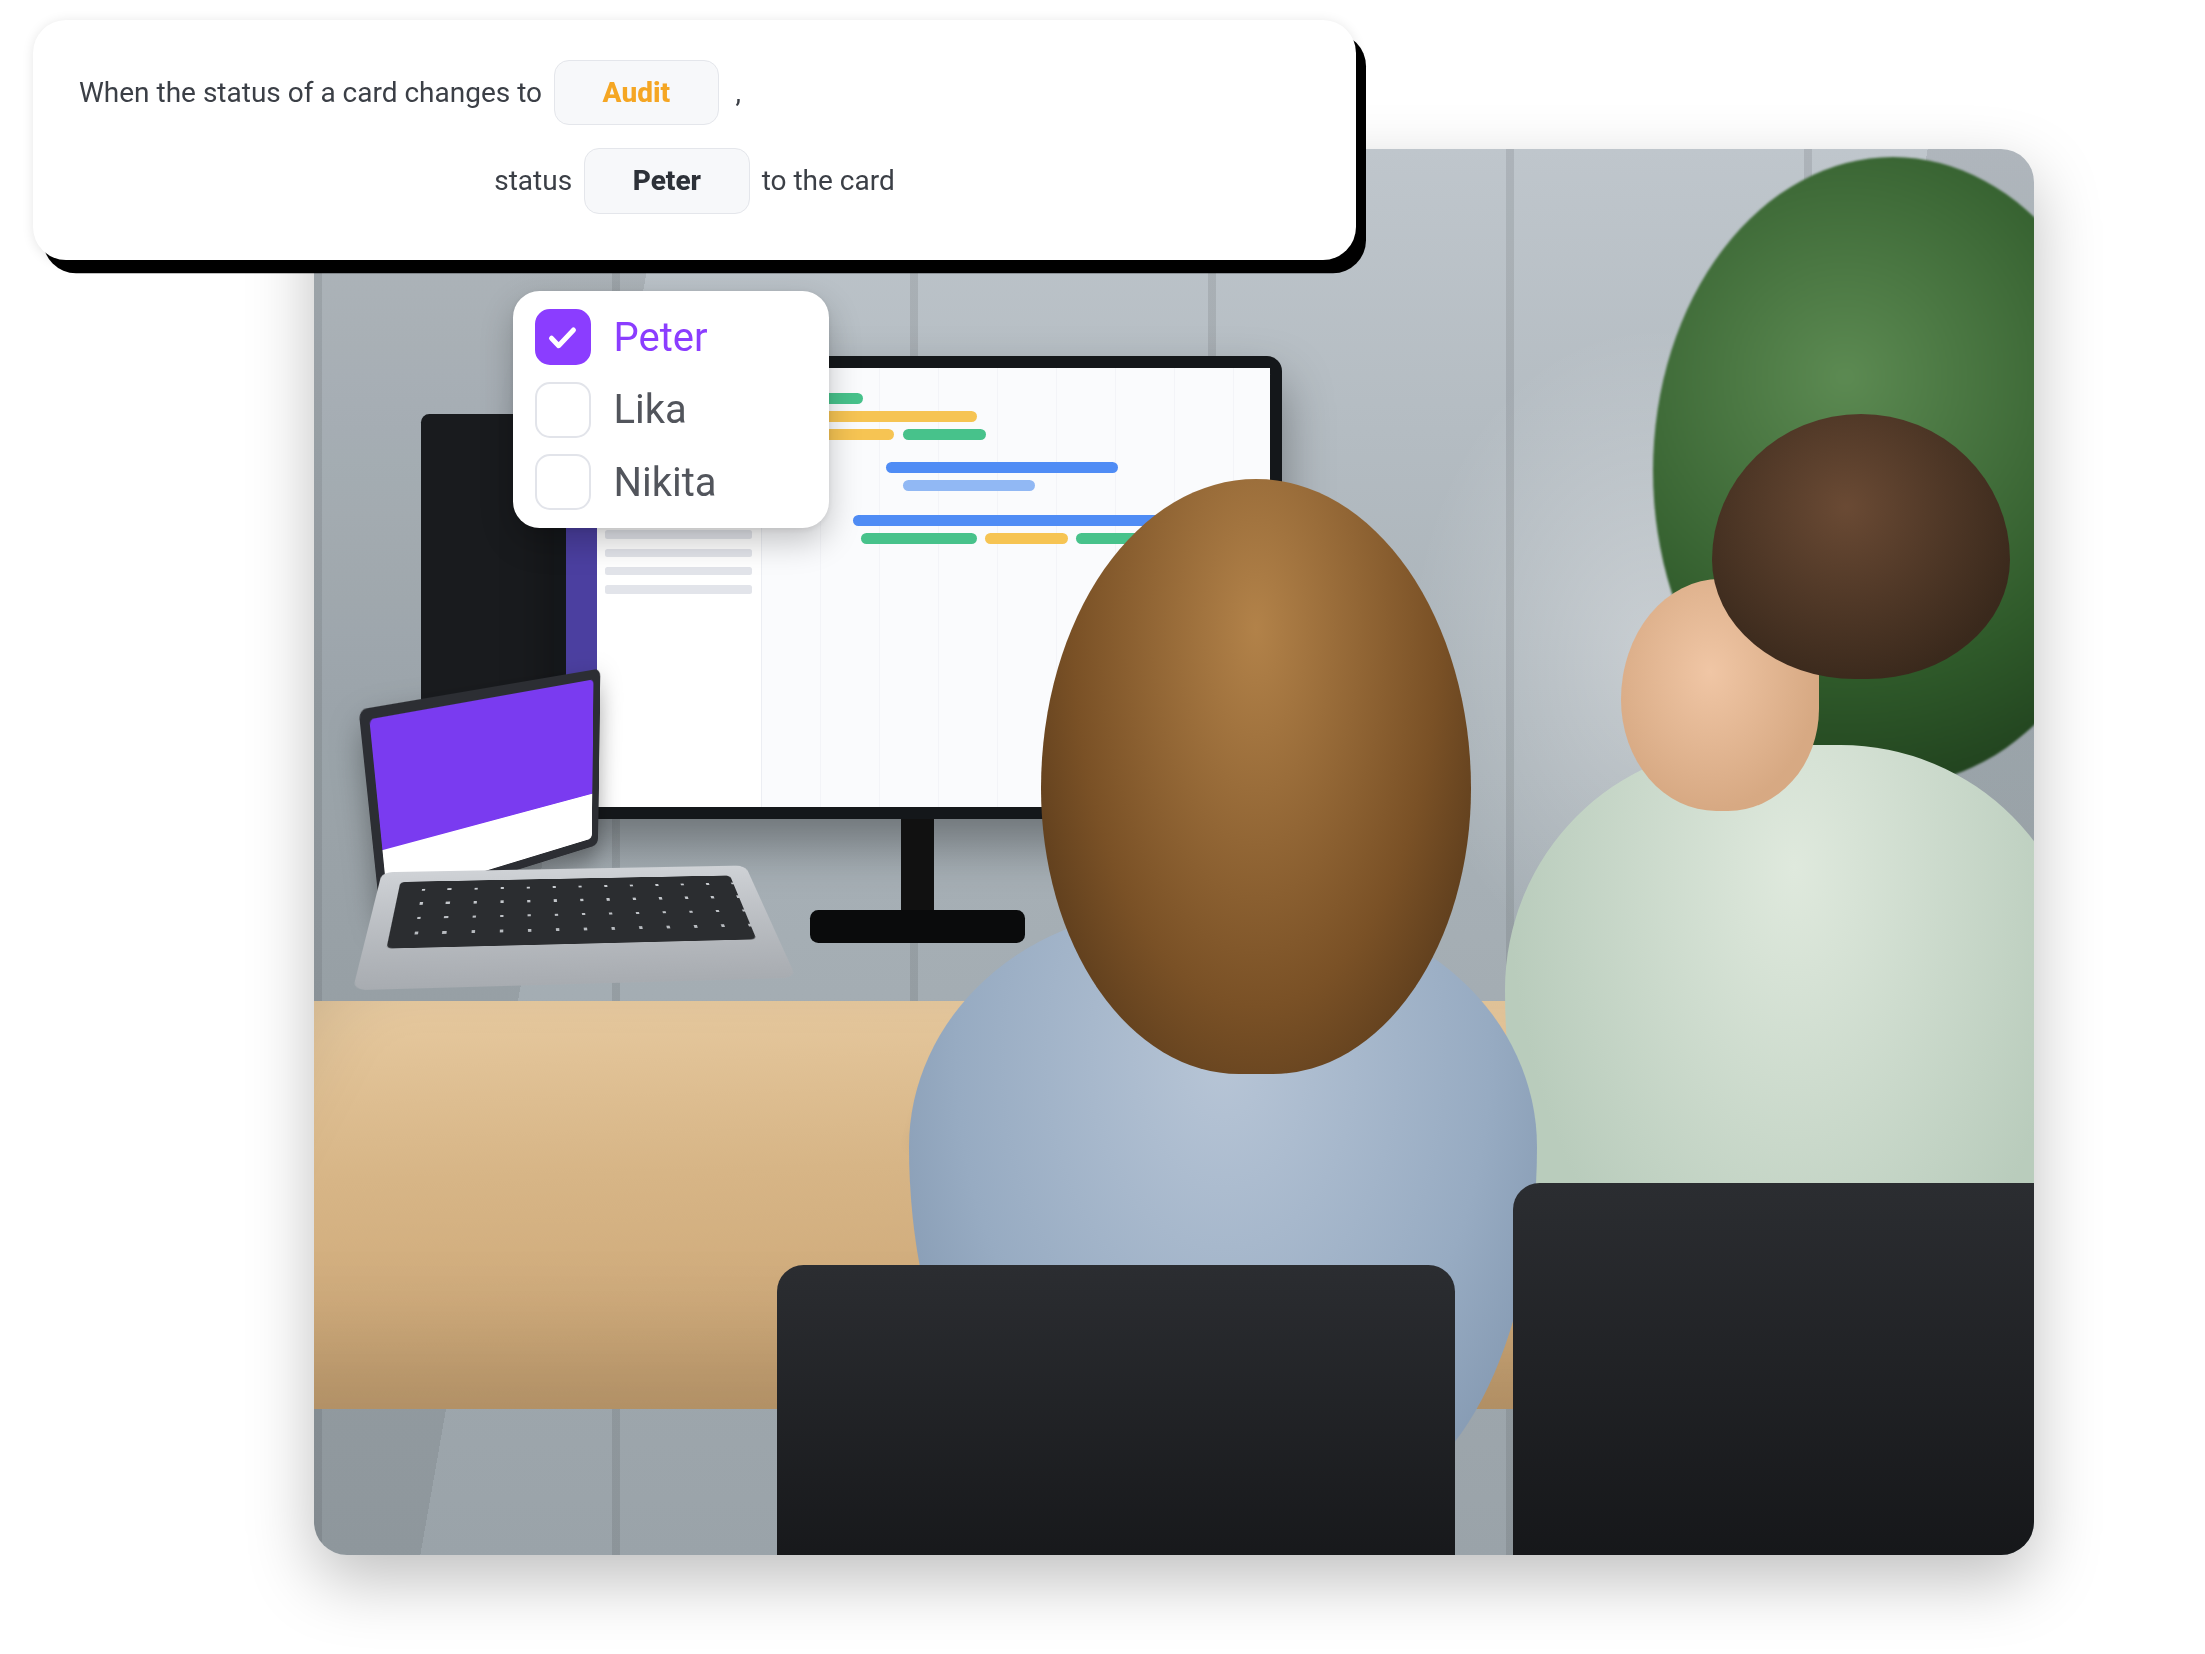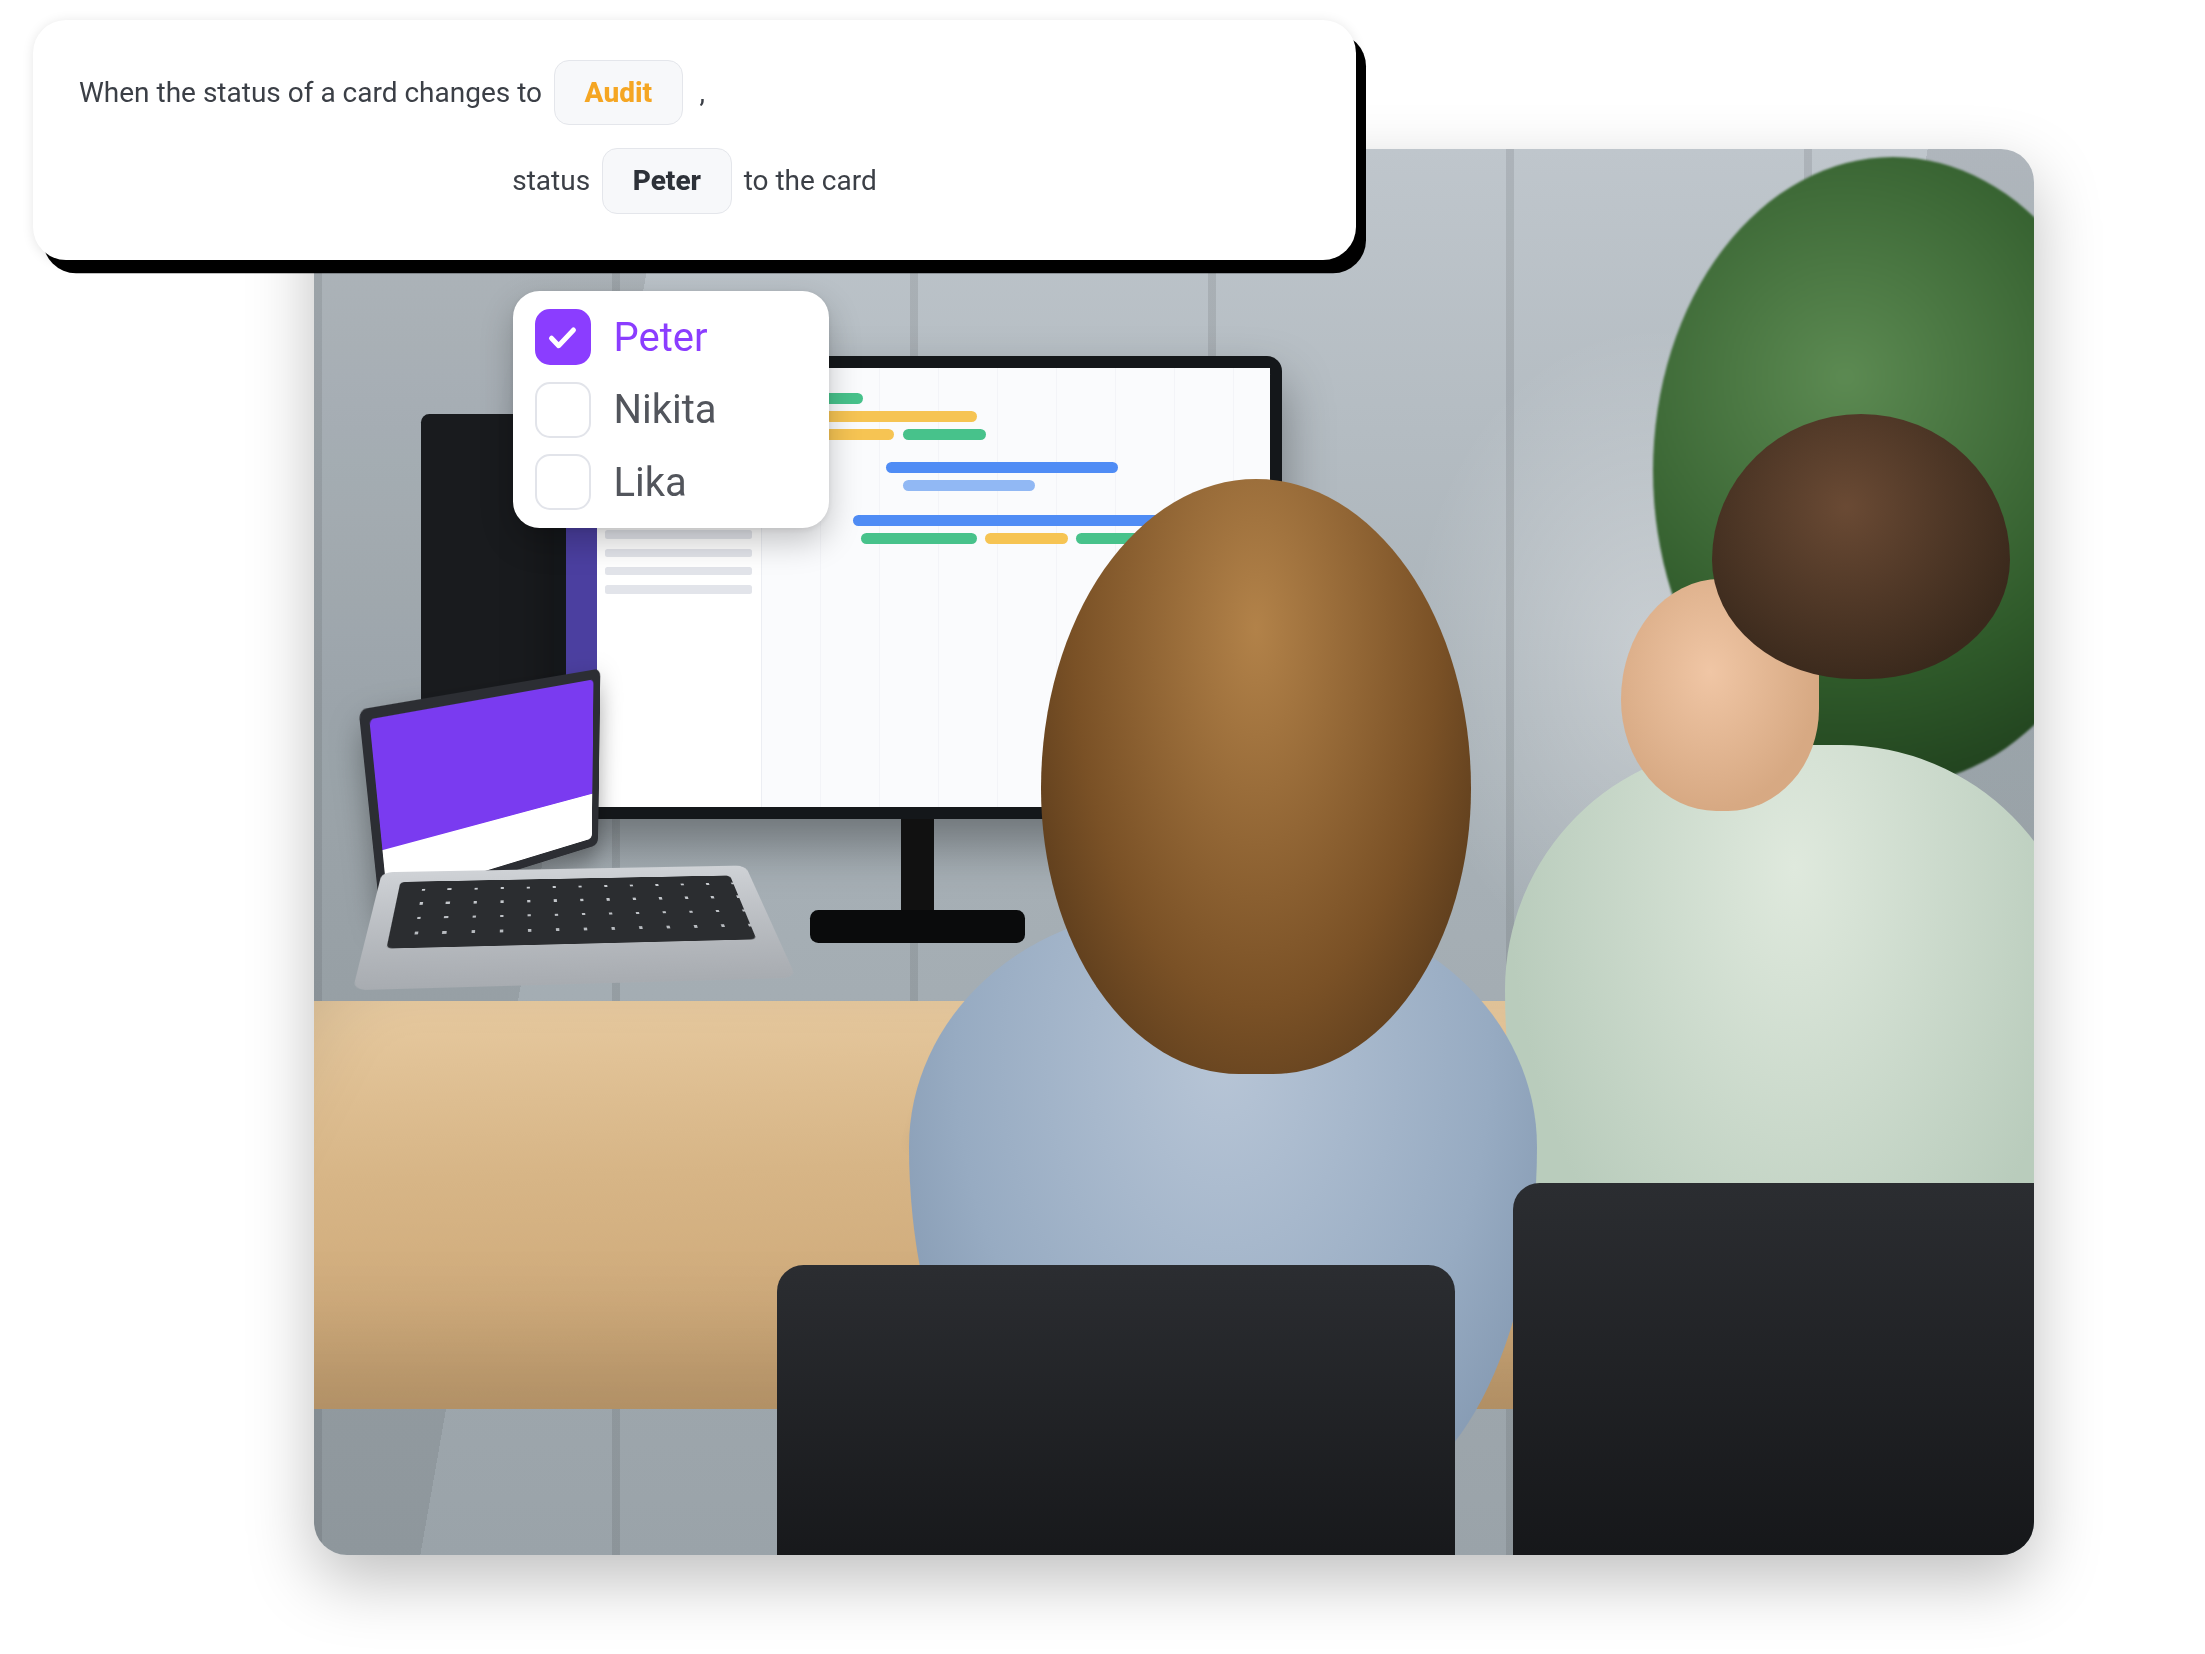--- a/index.html
+++ b/index.html
@@ -183,21 +183,21 @@
     font-size:28px;
     color:var(--txt);
     line-height:1.55;
   }
   .rule-line{
     display:flex;align-items:center;flex-wrap:wrap;gap:18px 11.6px;
   }
   .rule-line.second{justify-content:center;margin-top:23px;}
   .chip{
     display:inline-flex;align-items:center;justify-content:center;
-    padding:10px 30px;
+    padding:10px 48px;
     border:1.7px solid var(--chip-border);
     background:var(--chip-bg);
     border-radius:15px;
     font-weight:800;
   }
   .chip.audit{color:var(--audit);}
   .chip.peter{color:#2d3138;}
   .comma{margin-left:5px;}
 
   .dropdown{
@@ -308,20 +308,20 @@
   <div class="opt selected">
     <span class="box checked">
       <svg class="check-icon" viewBox="0 0 24 24" fill="none">
         <path d="M4 12.5 9.2 18 20 6.5" stroke="#fff" stroke-width="3.6" stroke-linecap="round" stroke-linejoin="round"></path>
       </svg>
     </span>
     <span class="opt-label">Peter</span>
   </div>
   <div class="opt">
     <span class="box"></span>
-    <span class="opt-label">Nikita</span>
+    <span class="opt-label">Lika</span>
   </div>
   <div class="opt">
     <span class="box"></span>
-    <span class="opt-label">Lika</span>
+    <span class="opt-label">Nikita</span>
   </div>
 </div>
 
 
 </body></html>

